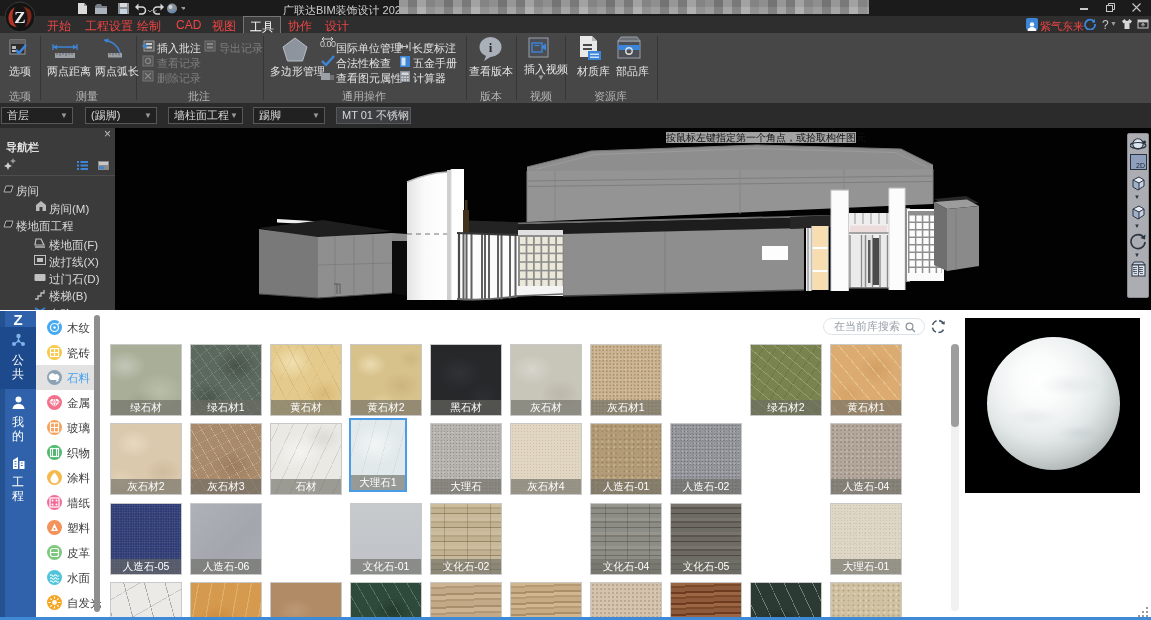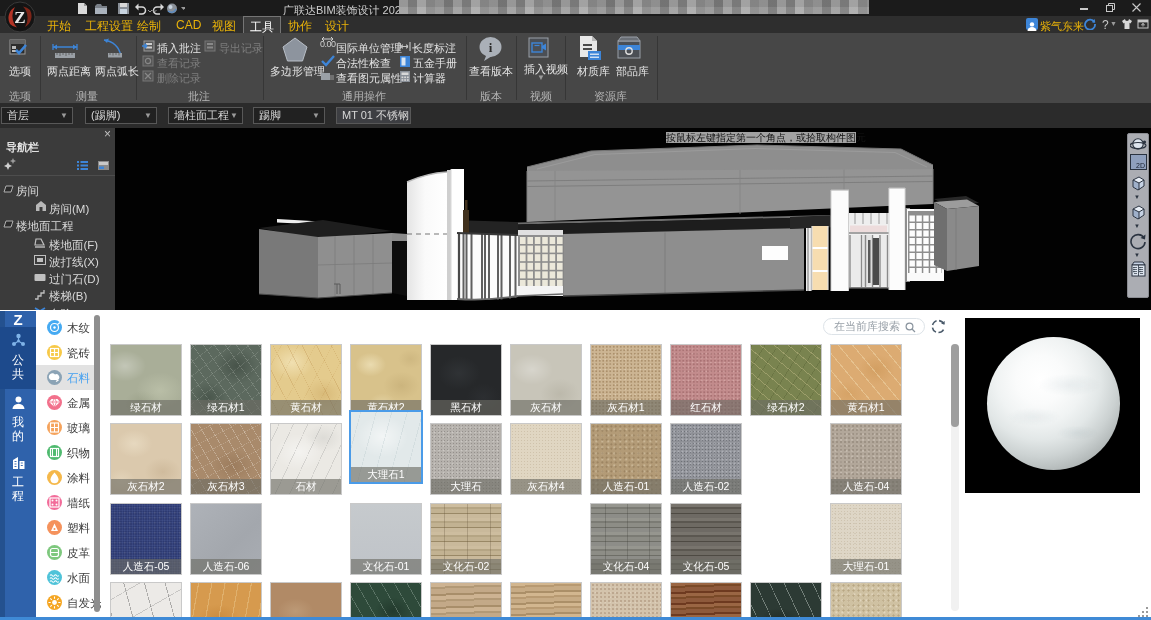--- a/index.html
+++ b/index.html
@@ -11,21 +11,21 @@
 #ribbon{position:absolute;left:0;top:33px;width:1151px;height:70px;background:#474747}
 #comborow{position:absolute;left:0;top:103px;width:1151px;height:25px;background:#2b2b2b}
 #navpanel{position:absolute;left:0;top:128px;width:115px;height:182px;background:#3b3b3b}
 #viewport{position:absolute;left:115px;top:128px;width:1036px;height:182px;background:#020202}
 #bottom{position:absolute;left:0;top:310px;width:1151px;height:310px;background:#fff}
 .ttl{position:absolute;top:3px;font-size:11px;color:#cfcfcf;white-space:nowrap}
 #mosaic{position:absolute;left:399px;top:0px;width:470px;height:14px;
  background:
   repeating-linear-gradient(90deg,rgba(175,175,175,.55) 0 9px,rgba(120,120,120,.55) 9px 18px,rgba(195,195,195,.55) 18px 27px,rgba(140,140,140,.55) 27px 36px,rgba(160,160,160,.55) 36px 45px,rgba(110,110,110,.55) 45px 54px),
   repeating-linear-gradient(0deg,#9a9a9a 0 7px,#7a7a7a 7px 14px);}
-.tab{position:absolute;top:2px;font-size:12px;color:#eab308;white-space:nowrap}
+.tab{position:absolute;top:2px;font-size:12px;color:#ef4444;white-space:nowrap}
 .tabsel{background:#3d3d3d;border:1px solid #757575;border-bottom:none;color:#fff}
 
 .gsep{position:absolute;top:3px;width:1px;height:64px;background:#363636}
 .glabel{position:absolute;top:56px;font-size:11px;color:#b4b4b4;white-space:nowrap}
 .rlabel{position:absolute;font-size:11px;color:#e4e4e4;white-space:nowrap}
 .rlabel.dis{color:#7e7e7e}
 
 .combo{position:absolute;top:4px;height:17px;background:#212121;border:1px solid #585858;color:#d8d8d8;font-size:11px;line-height:15px;padding-left:5px;white-space:nowrap}
 .combo .ar{position:absolute;right:4px;top:0;color:#9a9a9a;font-size:8px;line-height:15px}
 
@@ -749,39 +749,36 @@
       </div>
  <div class="sw t5" style="left:430px;top:34px">
         <div class="nm">黑石材</div>
       </div>
  <div class="sw t6" style="left:510px;top:34px">
         <div class="nm">灰石材</div>
       </div>
  <div class="sw t7" style="left:590px;top:34px">
         <div class="nm">灰石材1</div>
       </div>
- <div class="sw t8" style="left:670px;top:34px">
-        <div class="nm">红石材</div>
-      </div>
  <div class="sw t9" style="left:750px;top:34px">
         <div class="nm">绿石材2</div>
       </div>
  <div class="sw t10" style="left:830px;top:34px">
         <div class="nm">黄石材1</div>
       </div>
  <div class="sw t11" style="left:110px;top:113px">
         <div class="nm">灰石材2</div>
       </div>
  <div class="sw t12" style="left:190px;top:113px">
         <div class="nm">灰石材3</div>
       </div>
  <div class="sw t13" style="left:270px;top:113px">
         <div class="nm">石材</div>
       </div>
- <div class="sw t14 sel" style="left:349px;top:100px;width:74px;height:74px">
+ <div class="sw t14 sel" style="left:349px;top:108px;width:58px;height:74px">
         <div class="nm">大理石1</div>
       </div>
  <div class="sw t15" style="left:430px;top:113px">
         <div class="nm">大理石</div>
       </div>
  <div class="sw t16" style="left:510px;top:113px">
         <div class="nm">灰石材4</div>
       </div>
  <div class="sw t17" style="left:590px;top:113px">
         <div class="nm">人造石-01</div>

